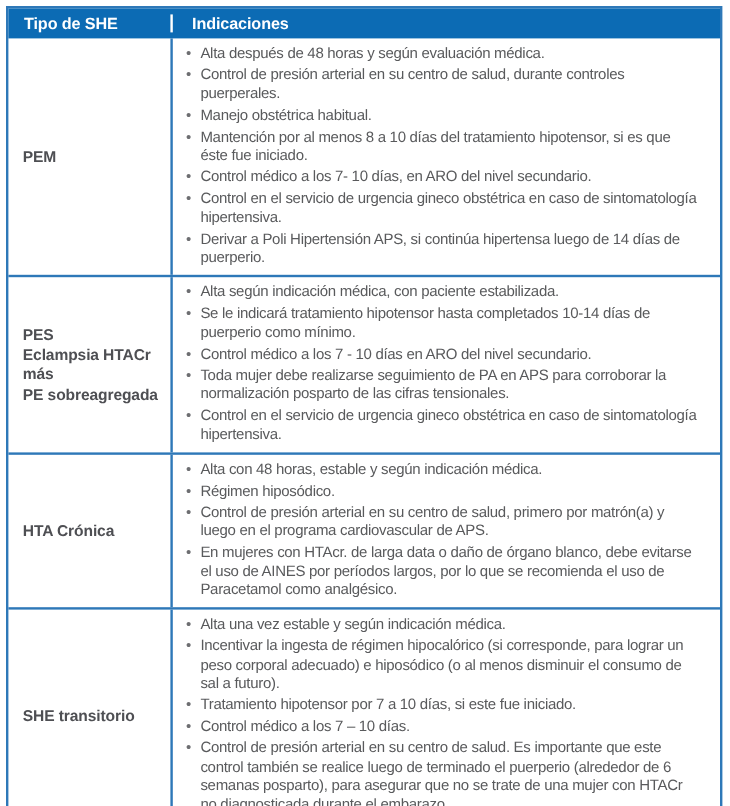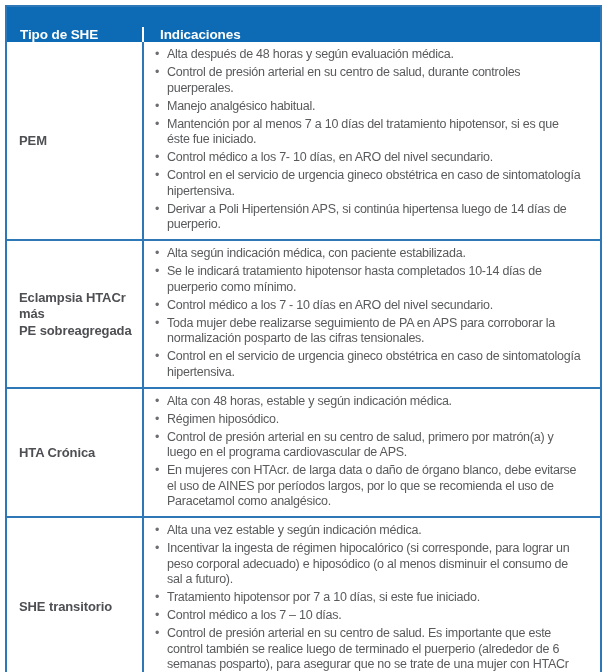--- a/index.html
+++ b/index.html
@@ -13,21 +13,21 @@
   body{
     width:608px;height:672px;background:#ffffff;position:relative;
     font-family:"Liberation Sans", sans-serif;
   }
   .she-table{
     position:absolute;left:5px;top:5px;width:593px;
     border:2px solid var(--border-blue);
     background:#fff;
   }
   .header-row{
-    display:flex;background:var(--header-bg);height:35px;align-items:flex-end;
+    display:flex;background:var(--header-bg);height:25px;align-items:center;
   }
   .header-cell{
     color:var(--header-text);font-weight:bold;font-size:13.5px;
     letter-spacing:-0.1px;display:flex;align-items:center;box-sizing:border-box;
   }
   .header-cell.c1{width:137px;padding-left:13px;border-right:2px solid #ffffff;}
   .header-cell.c2{flex:1;padding-left:16px;}
   .body-row{display:flex;border-top:2px solid var(--border-blue);}
   .body-row:first-child{border-top:none;}
   .body-row:nth-child(1){min-height:185px;}
@@ -66,32 +66,33 @@
   <div class="body-row">
     <div class="type-cell">
       <div class="type-label">
             <div>PEM</div>
           </div>
     </div>
     <div class="ind-cell">
       <ul class="ind-list">
             <li>Alta después de 48 horas y según evaluación médica.</li>
             <li>Control de presión arterial en su centro de salud, durante controles puerperales.</li>
-            <li>Manejo analgésico habitual.</li>
-            <li>Mantención por al menos 7 a 10 días del tratamiento hipotensor, si es que éste fue iniciado.</li>
+            <li>Manejo obstétrica habitual.</li>
+            <li>Mantención por al menos 8 a 10 días del tratamiento hipotensor, si es que éste fue iniciado.</li>
             <li>Control médico a los 7- 10 días, en ARO del nivel secundario.</li>
             <li>Control en el servicio de urgencia gineco obstétrica en caso de sintomatología hipertensiva.</li>
             <li>Derivar a Poli Hipertensión APS, si continúa hipertensa luego de 14 días de puerperio.</li>
           </ul>
     </div>
   </div>
 
   <div class="body-row">
     <div class="type-cell">
       <div class="type-label">
+            <div>PES</div>
             <div>Eclampsia HTACr más</div>
             <div>PE sobreagregada</div>
           </div>
     </div>
     <div class="ind-cell">
       <ul class="ind-list">
             <li>Alta según indicación médica, con paciente estabilizada.</li>
             <li>Se le indicará tratamiento hipotensor hasta completados 10-14 días de puerperio como mínimo.</li>
             <li>Control médico a los 7 - 10 días en ARO del nivel secundario.</li>
             <li>Toda mujer debe realizarse seguimiento de PA en APS para corroborar la normalización posparto de las cifras tensionales.</li>

